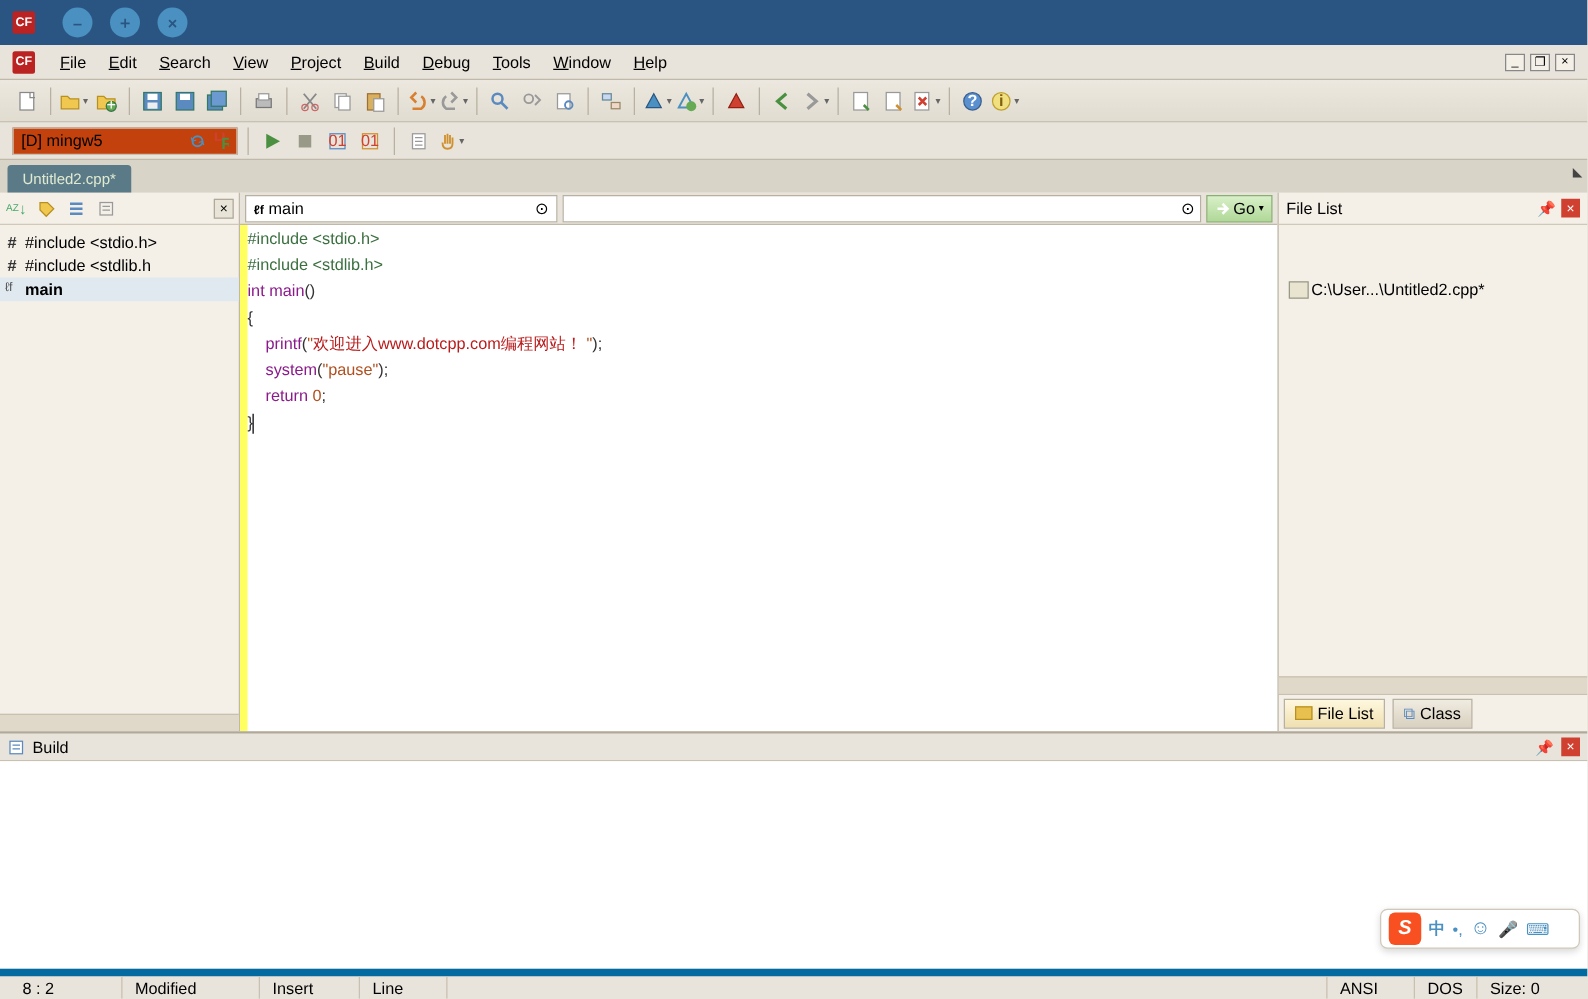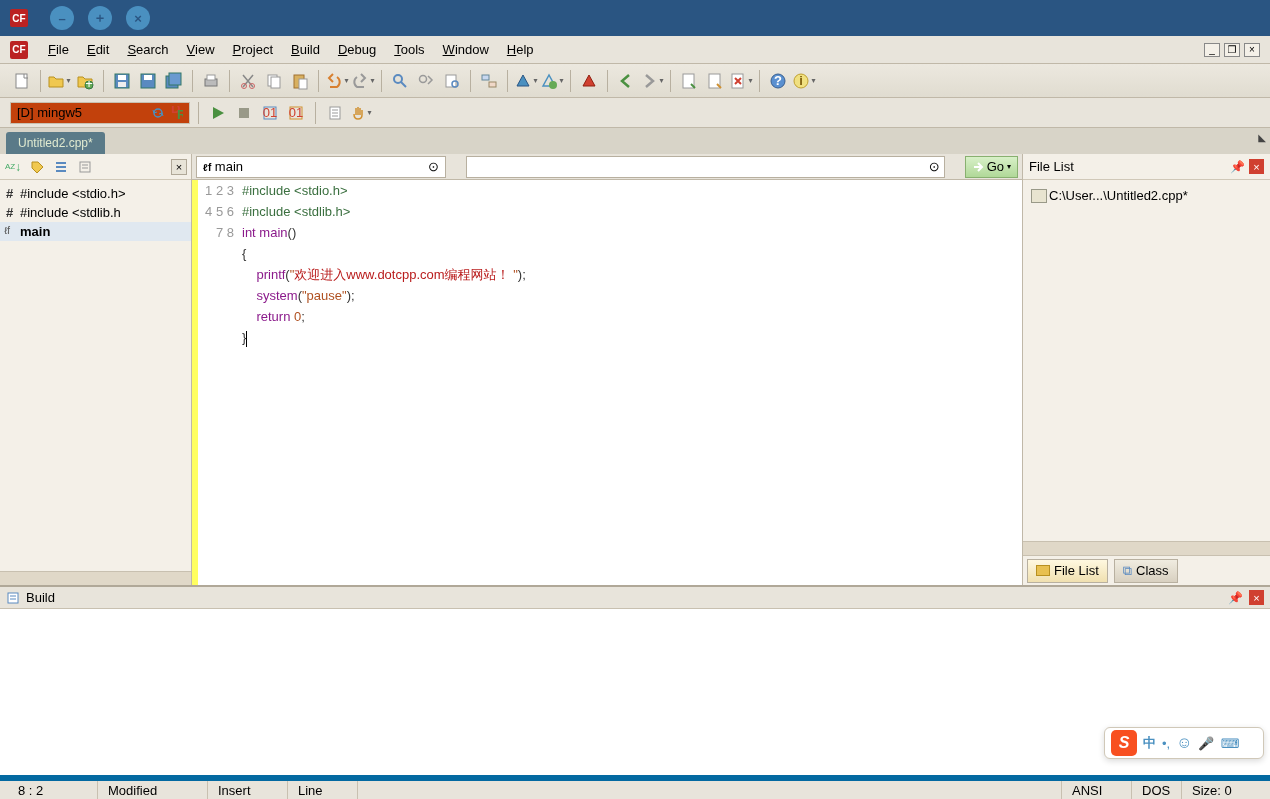--- a/index.html
+++ b/index.html
@@ -45,21 +45,21 @@
 .left-tools .lt-btn { width: 18px; height: 18px; display: inline-flex; align-items: center; justify-content: center; cursor: pointer; font-size: 12px; }
 .left-tools .lt-close { margin-left: auto; width: 16px; height: 16px; border: 1px solid #b0a898; background: #e8e4d8; display: inline-flex; align-items: center; justify-content: center; font-size: 11px; cursor: pointer; }
 .symbol-list { padding: 4px 0; font-family: "SimSun", monospace; font-size: 13px; }
 .sym-item { padding: 2px 4px 2px 20px; position: relative; white-space: nowrap; overflow: hidden; cursor: pointer; }
 .sym-item.selected { background: #e0e8f0; }
 .sym-lf::before { content:"ℓf"; color:#555; font-size:10px; position:absolute; left:4px; top:3px; font-family:sans-serif; }
 .sym-h::before { content:"#"; color:#333; font-weight:bold; position:absolute; left:6px; top:2px; }
 .sym-item.selected .sym-text { font-weight: bold; }
 
 .editor-pane { flex: 1; display: flex; flex-direction: column; background: #fff; min-width: 0; }
-.editor-top { height: 26px; display: flex; align-items: center; gap: 20px; padding: 0 4px; background: #e8e4db; border-bottom: 1px solid #c0b8a8; }
+.editor-top { height: 26px; display: flex; align-items: center; gap: 4px; padding: 0 4px; background: #e8e4db; border-bottom: 1px solid #c0b8a8; }
 .func-sel { flex: 0 0 250px; height: 22px; background: #fff; border: 1px solid #b8b0a0; display: flex; align-items: center; padding: 0 6px; font-family: "SimSun", monospace; justify-content: space-between;}
 .func-sel2 { flex: 1; height: 22px; background: #fff; border: 1px solid #b8b0a0; display:flex; align-items:center; justify-content:flex-end; padding: 0 4px;}
 .go-btn { height: 22px; background: linear-gradient(#d8f0c8,#b0d898); border: 1px solid #88b070; padding: 0 6px; display: inline-flex; align-items: center; gap: 3px; cursor: pointer; font-size: 12px; }
 .editor-body { flex: 1; display: flex; background: #fff; font-family: Consolas, "Courier New", monospace; font-size: 15px; line-height: 21px; overflow: auto; }
 .mod-strip { width: 6px; background: #ffff60; }
 .gutter { width: 44px; text-align: right; color: #999; padding-right: 8px; user-select: none; }
 .code { flex: 1; white-space: pre; color: #333; }
 .kw { color: #8b1a8b; }
 .pp { color: #3a6f3f; }
 .str { color: #b05020; }
@@ -67,21 +67,21 @@
 .func { color: #8b1a8b; }
 .gray { color: #b91c1c; }
 .cursor { display: inline-block; width: 1px; height: 16px; background: #000; vertical-align: middle; }
 
 .right-pane { width: 248px; background: #f4f0e8; border-left: 1px solid #c0b8a8; display: flex; flex-direction: column; }
 .right-header { height: 26px; display: flex; align-items: center; padding: 0 6px; font-family: "SimSun", monospace; border-bottom: 1px solid #d0c8b8; gap: 4px; }
 .right-header .spacer { flex: 1; }
 .pin-icon { font-size: 12px; color: #555; cursor: pointer; }
 .close-x { width: 15px; height: 15px; background: #d04030; color: #fff; font-size: 11px; display: inline-flex; align-items: center; justify-content: center; cursor: pointer; }
 .file-tree { flex: 1; padding: 6px 4px; font-family: "SimSun", monospace; font-size: 13px; overflow: auto; }
-.file-tree-item { padding: 2px 0 2px 22px; position: relative; white-space: nowrap; }
+.file-tree-item { padding: 2px 0 2px 22px; position: relative; white-space: nowrap; margin-top: 36px; }
 .file-tree-item::before { content:""; position:absolute; left:4px; top:3px; width:14px; height:12px; background:#e8e4d0; border:1px solid #998; }
 .right-tabs { height: 30px; display: flex; align-items: center; padding: 0 4px; gap: 6px; border-top: 1px solid #c8c0b0; }
 .rtab { height: 24px; padding: 0 8px; display: inline-flex; align-items: center; gap: 4px; border: 1px solid #b8b0a0; background: linear-gradient(#f0ece0,#d8d0c0); cursor: pointer; font-family: "SimSun", monospace; font-size: 13px; }
 .rtab.active { background: linear-gradient(#fff8e0,#f0e0b0); }
 .folder-ico { display:inline-block; width:14px; height:11px; background:#e8c050; border:1px solid #b89020; }
 
 
 .build-panel { height: 190px; border-top: 2px solid #b0a898; display: flex; flex-direction: column; background: #fff; }
 .build-header { height: 22px; background: #e8e4db; display: flex; align-items: center; padding: 0 6px; gap: 6px; border-bottom: 1px solid #c8c0b0; font-family: "SimSun", monospace; }
 .build-header .spacer { flex: 1; }
@@ -405,29 +405,20 @@
       <div class="go-btn">
         <svg width="12" height="12">
             <path d="M2 6h7M6 2l4 4-4 4" fill="none" stroke="#fff" stroke-width="2"></path>
           </svg>
         <span>Go</span>
         <span style="font-size:8px">▾</span>
       </div>
     </div>
     <div class="editor-body">
       <div class="mod-strip"></div>
-      <div class="gutter" id="gutter">1
-2
-3
-4
-5
-6
-7
-8
-</div>
       <div class="code" id="code"><span class="pp">#include</span> <span class="pp">&lt;stdio.h&gt;</span>
 <span class="pp">#include</span> <span class="pp">&lt;stdlib.h&gt;</span>
 <span class="kw">int</span> <span class="func">main</span>()
 {
     <span class="func">printf</span>(<span class="str">"</span><span class="gray">欢迎进入www.dotcpp.com编程网站！ </span><span class="str">"</span>);
     <span class="func">system</span>(<span class="str">"pause"</span>);
     <span class="kw">return</span> <span class="num">0</span>;
 }<span class="cursor"></span>
 </div>
     </div>

